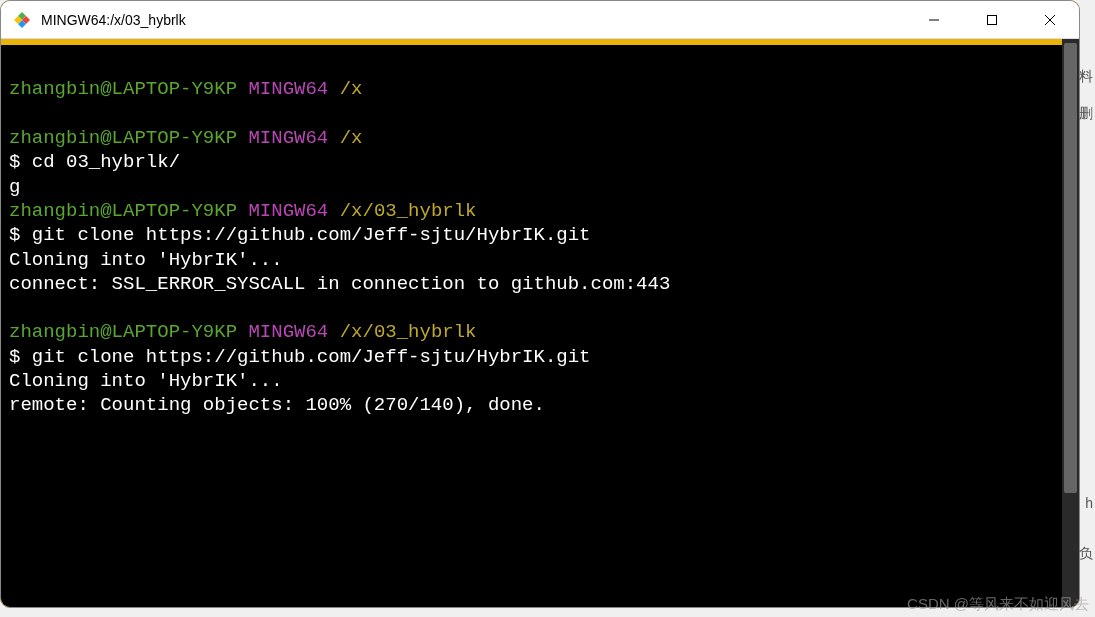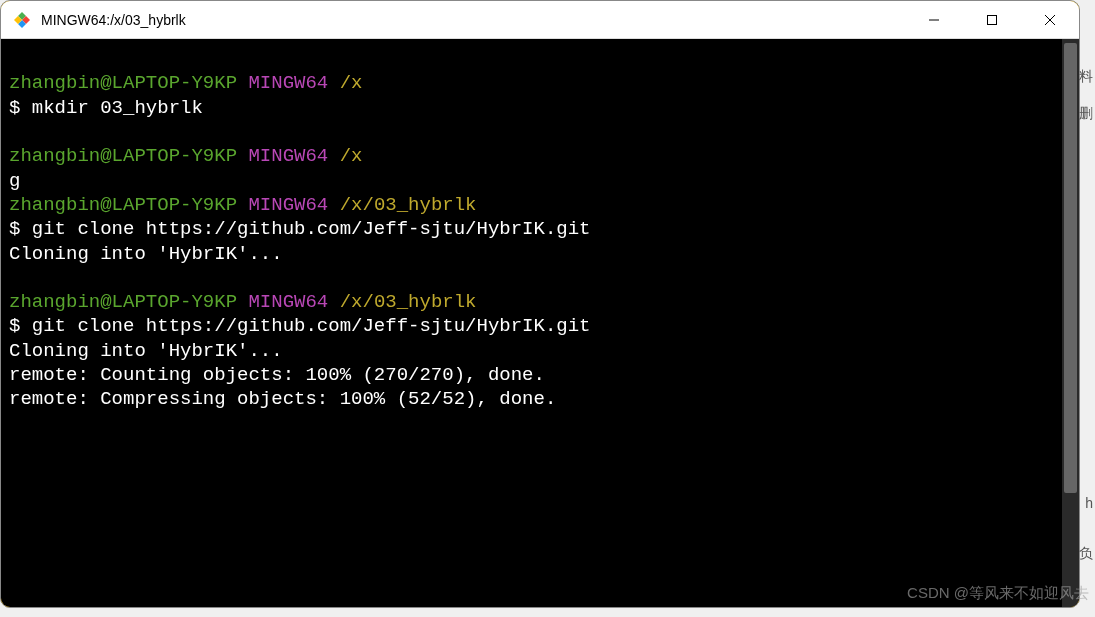--- a/index.html
+++ b/index.html
@@ -55,20 +55,21 @@
     .terminal {
       flex: 1;
       background: #000;
       padding: 8px 8px;
       font-family: "Consolas", "Courier New", monospace;
       font-size: 19px;
       line-height: 1.28;
       color: #fff;
       overflow-y: auto;
       position: relative;
+      margin-top: 6px;
     }
     .line { white-space: pre; display: block; }
     .user { color: #5aa62e; }
     .mingw { color: #b947b6; }
     .path { color: #bfa92d; }
     .cmd { color: #fff; }
     .out { color: #fff; }
     .scrollbar-track {
       position: absolute;
       right: 0;
@@ -88,21 +89,21 @@
     }
     .side-chars {
       position: absolute;
       right: 2px;
       color: #555;
       font-size: 14px;
       font-family: sans-serif;
     }
     .watermark {
       position: absolute;
-      bottom: 14px;
+      bottom: 3px;
       right: 6px;
       color: rgba(160,160,160,0.65);
       font-size: 15px;
       font-family: sans-serif;
     }
   </style>
 </head>
 <body>
 
 <div class="window">
@@ -132,33 +133,33 @@
             <line x1="1" y1="1" x2="11" y2="11" stroke="currentColor" stroke-width="1"></line>
             <line x1="11" y1="1" x2="1" y2="11" stroke="currentColor" stroke-width="1"></line>
           </svg>
       </div>
     </div>
   </div>
 
   <div class="terminal">
     <span class="line"> </span>
     <span class="line"><span class="user">zhangbin@LAPTOP-Y9KP</span> <span class="mingw">MINGW64</span> <span class="path">/x</span></span>
-    <span class="line cmd">$ mkdir 03_hybrlk</span>
     <span class="line"> </span>
     <span class="line"><span class="user">zhangbin@LAPTOP-Y9KP</span> <span class="mingw">MINGW64</span> <span class="path">/x</span></span>
+    <span class="line cmd">$ cd 03_hybrlk/</span>
     <span class="line out">g</span>
     <span class="line"><span class="user">zhangbin@LAPTOP-Y9KP</span> <span class="mingw">MINGW64</span> <span class="path">/x/03_hybrlk</span></span>
     <span class="line cmd">$ git clone https://github.com/Jeff-sjtu/HybrIK.git</span>
     <span class="line out">Cloning into 'HybrIK'...</span>
+    <span class="line out">connect: SSL_ERROR_SYSCALL in connection to github.com:443</span>
     <span class="line"> </span>
     <span class="line"><span class="user">zhangbin@LAPTOP-Y9KP</span> <span class="mingw">MINGW64</span> <span class="path">/x/03_hybrlk</span></span>
     <span class="line cmd">$ git clone https://github.com/Jeff-sjtu/HybrIK.git</span>
     <span class="line out">Cloning into 'HybrIK'...</span>
-    <span class="line out">remote: Counting objects: 100% (270/270), done.</span>
-    <span class="line out">remote: Compressing objects: 100% (52/52), done.</span>
+    <span class="line out">remote: Counting objects: 100% (270/140), done.</span>
   </div>
 
   <div class="scrollbar-track">
     <div class="scrollbar-thumb"></div>
   </div>
 </div>
 
 <span class="side-chars" style="top:68px">料</span>
 <span class="side-chars" style="top:105px">删</span>
 <span class="side-chars" style="top:495px">h</span>

